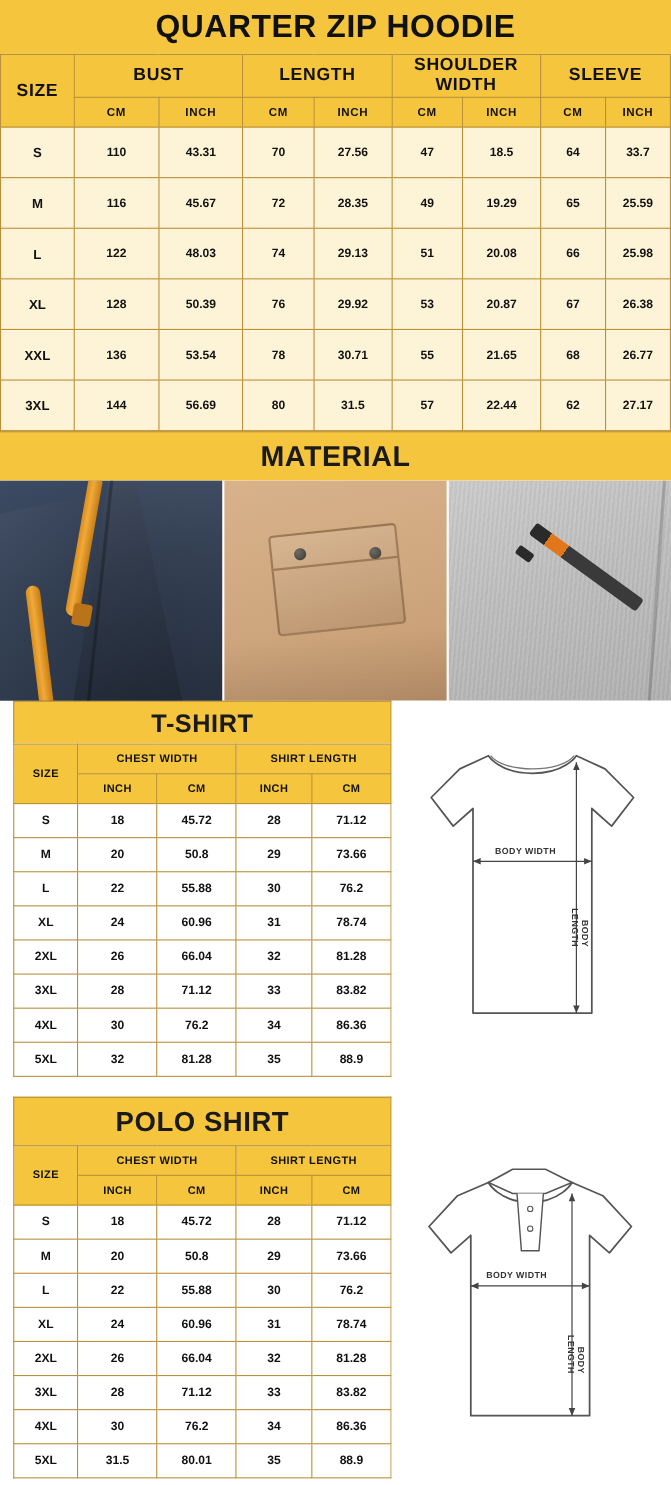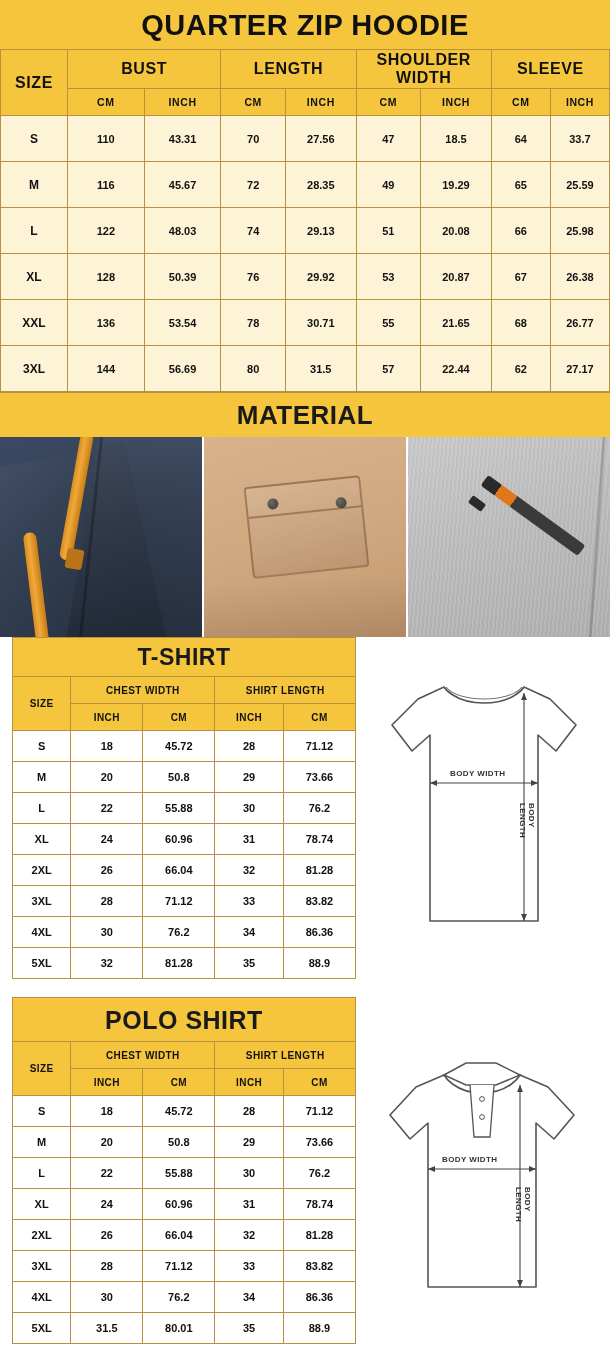--- a/index.html
+++ b/index.html
@@ -173,21 +173,21 @@
     color: #111;
     font-weight: bold;
   }
 
   .polo-block { margin-top: 18px; }
   .polo-title { font-size: 25px; padding: 8px 0 6px; }
   .polo-table th { font-size: 11.5px; height: 25px; }
   .polo-table td { font-size: 12.5px; height: 33px; }
 
   
-  .tee-wrap { position: absolute; left: 18px; top: 26px; }
+  .tee-wrap { position: absolute; left: 18px; top: 26px; text-align: right; }
   .fig-label {
     position: absolute;
     font-size: 8px;
     font-weight: bold;
     color: #333;
     letter-spacing: .4px;
   }
   .vert { transform: rotate(90deg); transform-origin: left top; }
 </style>
 </head>

